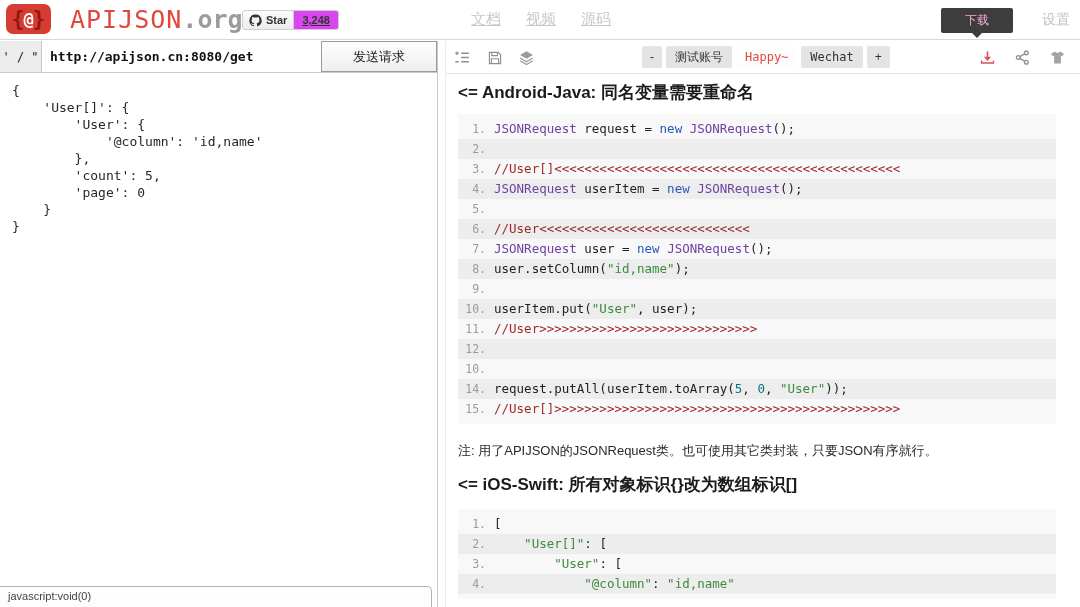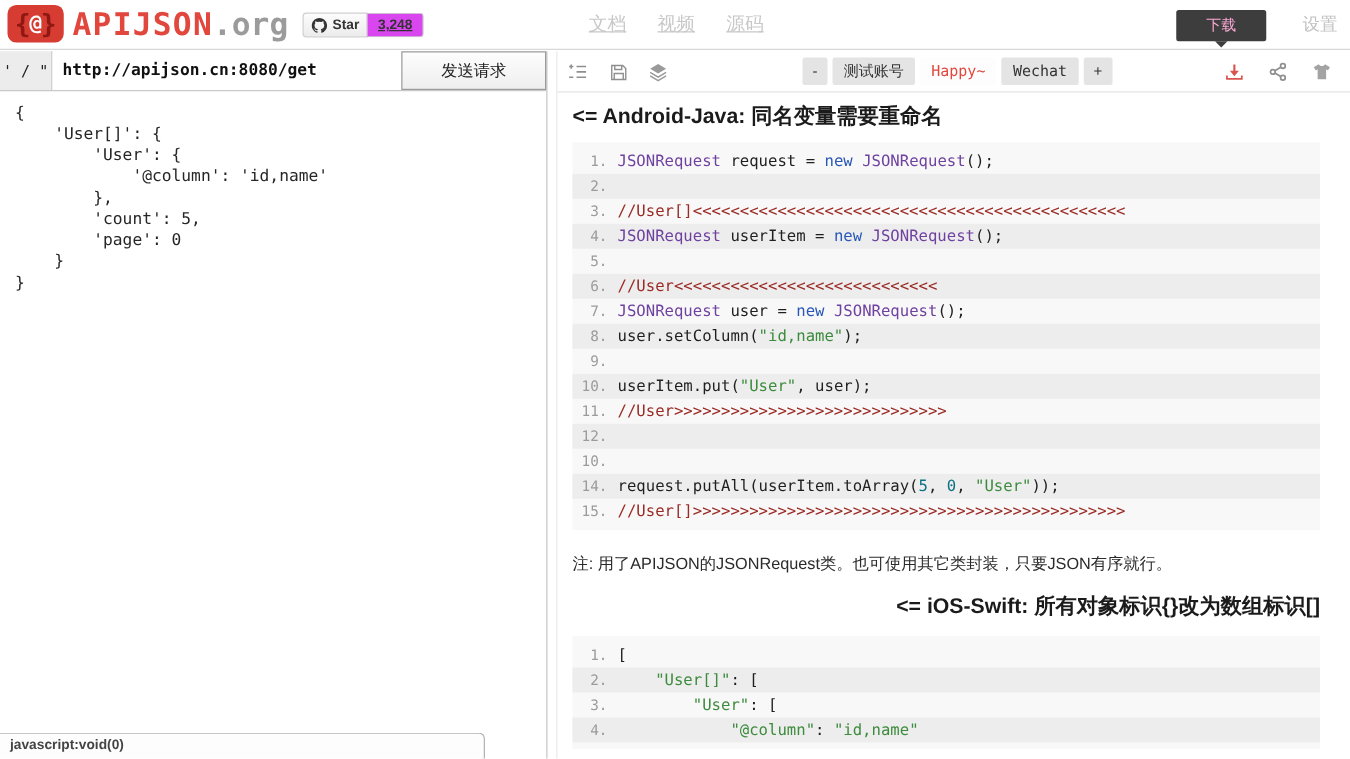--- a/index.html
+++ b/index.html
@@ -11,21 +11,21 @@
   }
 
   
   .header { position:absolute; top:0; left:0; right:0; height:40px; background:#fff;
             border-bottom:1px solid #d8d8d8; z-index:5; }
   .logo { position:absolute; left:6px; top:4px; display:flex; align-items:center; cursor:pointer; }
   .logo-badge { width:45px; height:30px; background:#d63c32; border-radius:7px; display:flex;
                 align-items:center; justify-content:center; font-family:"DejaVu Sans Mono",monospace; }
   .logo-badge .brace { color:#8f1812; font-size:21px; font-weight:bold; line-height:1; margin:0 -2px; }
   .logo-badge .at { color:#fff; font-size:17px; font-weight:bold; line-height:1; padding:0 1px; }
-  .brand { color:#e2473d; font-size:25px; font-weight:bold; letter-spacing:1px; margin-left:7px;
+  .brand { color:#e2473d; font-size:25px; font-weight:normal; letter-spacing:1px; margin-left:19px;
            font-family:"DejaVu Sans Mono",monospace; }
   .tld { color:#9b9b9b; font-size:25px; font-weight:bold; font-family:"DejaVu Sans Mono",monospace; }
 
   .star-widget { position:absolute; left:196px; top:10px; display:flex; font-size:11px;
                  font-weight:bold; color:#333; line-height:14px;padding-left:46px; }
   .star-btn { display:flex; align-items:center; gap:4px; padding:2px 6px; cursor:pointer;
               border:1px solid #cfcfcf; border-radius:3px 0 0 3px; background:linear-gradient(#fcfcfc,#ececec); }
   .star-count { padding:2px 8px; border:1px solid #cfcfcf; border-left:none; cursor:pointer;
                 border-radius:0 3px 3px 0; background:#d946ef;text-decoration:underline; }
 
@@ -45,23 +45,23 @@
   .url-row { display:flex; height:32px; border-bottom:1px solid #c9c9c9; align-items:stretch; }
   .quote-box { width:42px; background:#ececec; border-right:1px solid #c9c9c9; color:#222;
                font-family:"DejaVu Sans Mono",monospace; font-size:12px;
                display:flex; align-items:center; justify-content:center; cursor:pointer; }
   .url-input { flex:1; border:none; outline:none; padding:14px 8px; color:#111;
                font-family:"DejaVu Sans Mono",monospace; font-size:13px; font-weight:bold; }
   .send-btn { width:116px; border:1px solid #9b9b9b; background:linear-gradient(#fdfdfd,#efefef);
               font-size:13px; color:#222; font-family:inherit; cursor:pointer; }
   .editor { margin:0; padding:9px 12px; font-family:"DejaVu Sans Mono",monospace;
             font-size:13px; line-height:17px; color:#262626; white-space:pre; cursor:text; }
-  .status-bubble { position:absolute; left:0; bottom:0; width:388px; height:21px;
+  .status-bubble { position:absolute; left:0; bottom:0; width:432px; height:21px;
             background:#fdfdfd; border:1px solid #b3b3b3; border-left:none; border-bottom:none;
-            border-top-right-radius:5px; font-size:11px; color:#444; padding:3px 8px 0 8px;font-weight:bold; }
+            border-top-right-radius:5px; font-size:11px; color:#444; padding:3px 8px 0 8px; }
 
   
   .right-pane { position:absolute; left:445px; top:41px; right:0; bottom:0; background:#fff;
                 border-left:1px solid #ececec; }
   .toolbar { position:relative; height:33px; border-bottom:1px solid #e3e3e3; }
   .tb-left { position:absolute; left:7px; top:0; height:33px; display:flex; align-items:center; gap:13px; }
   .tb-icon { display:inline-flex; align-items:center; justify-content:center; width:19px; height:19px; cursor:pointer; }
   .tb-center { position:absolute; left:196px; top:5px; display:flex; gap:4px; align-items:center; }
   .tb-btn { background:#e4e4e4; border:none; font-size:12px; color:#333; padding:4px 9px;
             border-radius:2px; font-family:inherit; cursor:pointer; line-height:14px; }
@@ -74,21 +74,21 @@
   .sec-title { margin:0; font-size:17px; line-height:24px; color:#1b1b1b; font-weight:bold; }
   .codeblock { margin-top:9px; background:#f8f8f8; padding:5px 0;
                font-family:"DejaVu Sans Mono",monospace; font-size:12.5px; line-height:20px; }
   .cl { display:flex; min-height:20px; }
   .cl.even { background:#ededed; }
   .ln { flex:0 0 28px; width:28px; text-align:right; color:#9b9b9b; font-size:11.5px; }
   .lc { margin-left:8px; white-space:pre; }
   .pln { color:#1f1f1f; } .typ { color:#6f42a0; } .kwd { color:#2857b8; }
   .str { color:#3d8b3d; } .com { color:#9a2b25; } .lit { color:#0b7285; }
   .note { margin:18px 0 0 0; font-size:13px; color:#2b2b2b; }
-  .sec-title.second { margin-top:13px;text-align:right; }
+  .sec-title.second { margin-top:13px; }
   .codeblock.last { margin-top:12px; }
 </style>
 </head>
 <body>
 
 <div class="header">
   <div class="logo">
     <span class="logo-badge">
         <span class="brace">{</span>
         <span class="at">@</span>

